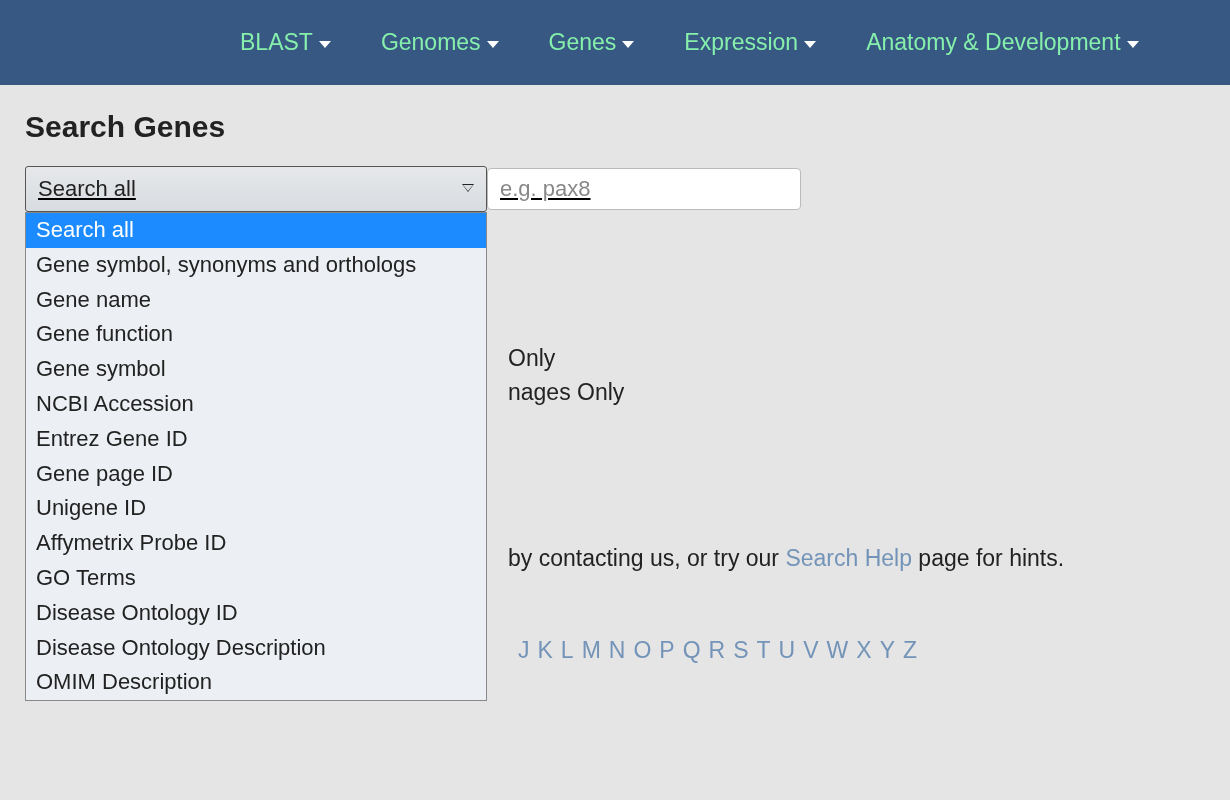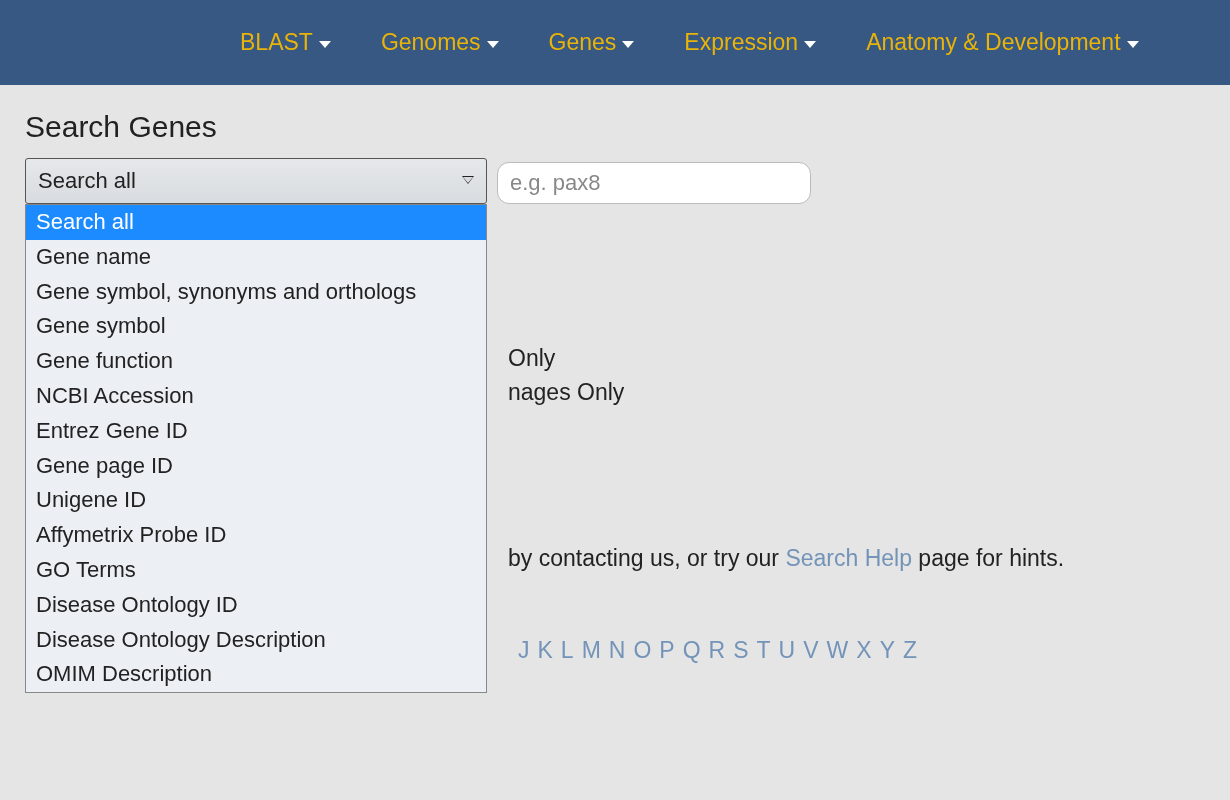--- a/index.html
+++ b/index.html
@@ -14,21 +14,21 @@
     
     .navbar {
       background: #365882;
       height: 85px;
       display: flex;
       align-items: center;
       padding-left: 240px;
       gap: 50px;
     }
     .nav-item {
-      color: #eab308;
+      color: #86efac;
       font-size: 23px;
       display: flex;
       align-items: center;
       gap: 6px;
       cursor: pointer;
     }
     .caret {
       display: inline-block;
       width: 0;
       height: 0;
@@ -38,28 +38,28 @@
       margin-top: 4px;
     }
 
     
     .main {
       padding: 25px 25px 0 25px;
       position: relative;
     }
     .page-title {
       font-size: 30px;
-      font-weight: 400;
-      color: #222;
-      margin-bottom: 14px;
+      font-weight: 700;
+      color: #222;
+      margin-bottom: 22px;
     }
     .search-row {
       display: flex;
-      gap: 10px;
-      align-items: flex-end;
+      align-items: center;
+      text-decoration: underline;
     }
     .select-wrapper {
       position: relative;
       width: 462px;
     }
     .select-display {
       width: 462px;
       height: 46px;
       background: linear-gradient(#e6e8ea, #d8dce0);
       border: 1px solid #555;
@@ -109,21 +109,21 @@
       line-height: 1.4;
     }
     .select-option.highlighted {
       background: #1b8bff;
       color: #fff;
     }
     .search-input {
       width: 314px;
       height: 42px;
       border: 1px solid #bbb;
-      border-radius: 12px;
+      border-radius: 4px;
       padding: 0 12px;
       font-size: 22px;
       background: #fff;
       margin-top: 0;
     }
     .search-input::placeholder {
       color: #888;
     }
 
     
@@ -200,24 +200,24 @@
   <h1 class="page-title">Search Genes</h1>
 
   <div class="search-row">
     <div class="select-wrapper">
       <div class="select-display">
         <span>Search all</span>
         <span class="select-caret"></span>
       </div>
       <div class="select-options">
         <div class="select-option highlighted">Search all</div>
+        <div class="select-option">Gene symbol, synonyms and orthologs</div>
         <div class="select-option">Gene name</div>
-        <div class="select-option">Gene symbol, synonyms and orthologs</div>
+        <div class="select-option">Gene function</div>
         <div class="select-option">Gene symbol</div>
-        <div class="select-option">Gene function</div>
         <div class="select-option">NCBI Accession</div>
         <div class="select-option">Entrez Gene ID</div>
         <div class="select-option">Gene page ID</div>
         <div class="select-option">Unigene ID</div>
         <div class="select-option">Affymetrix Probe ID</div>
         <div class="select-option">GO Terms</div>
         <div class="select-option">Disease Ontology ID</div>
         <div class="select-option">Disease Ontology Description</div>
         <div class="select-option">OMIM Description</div>
 

